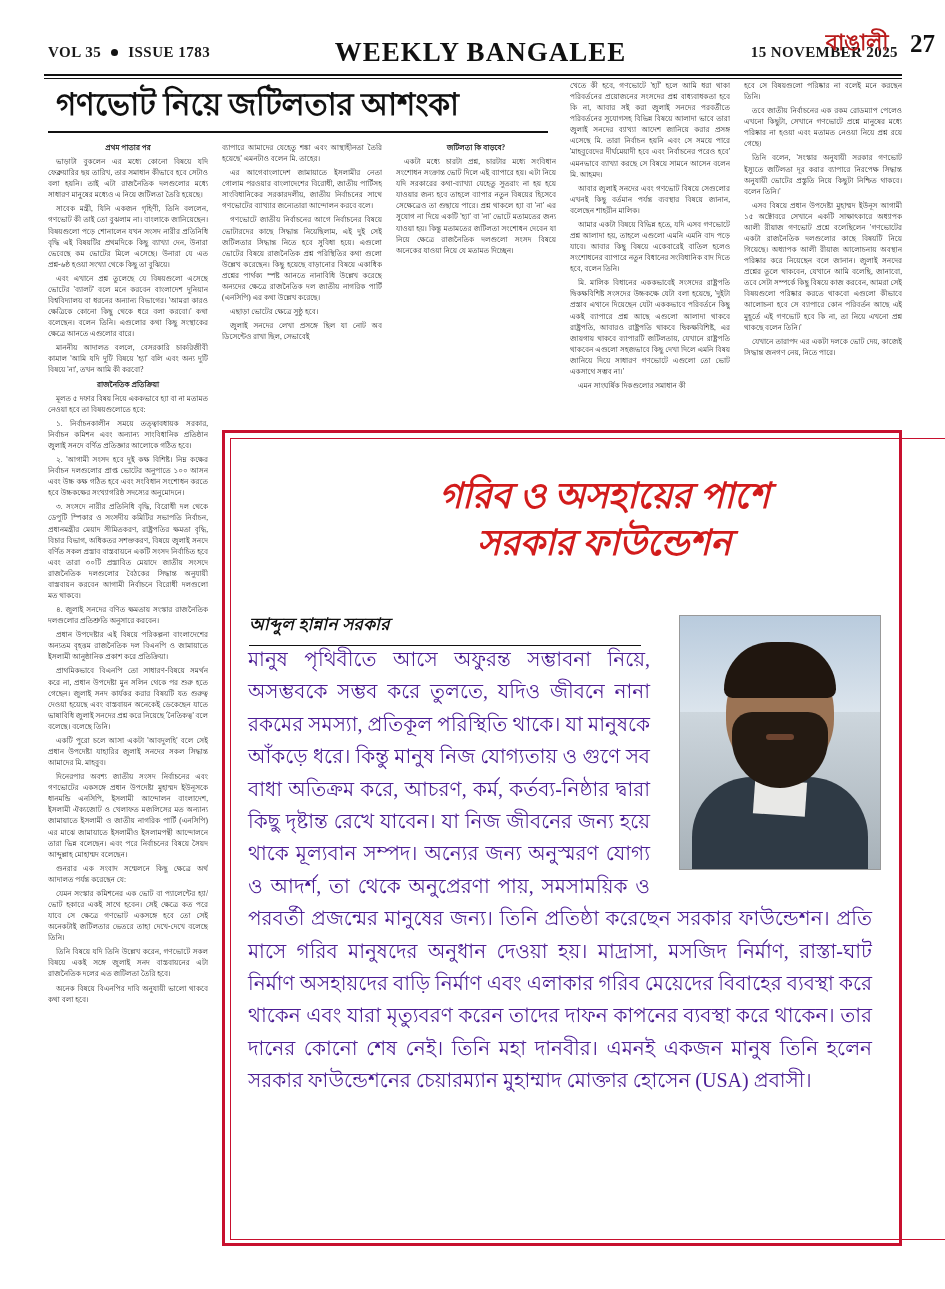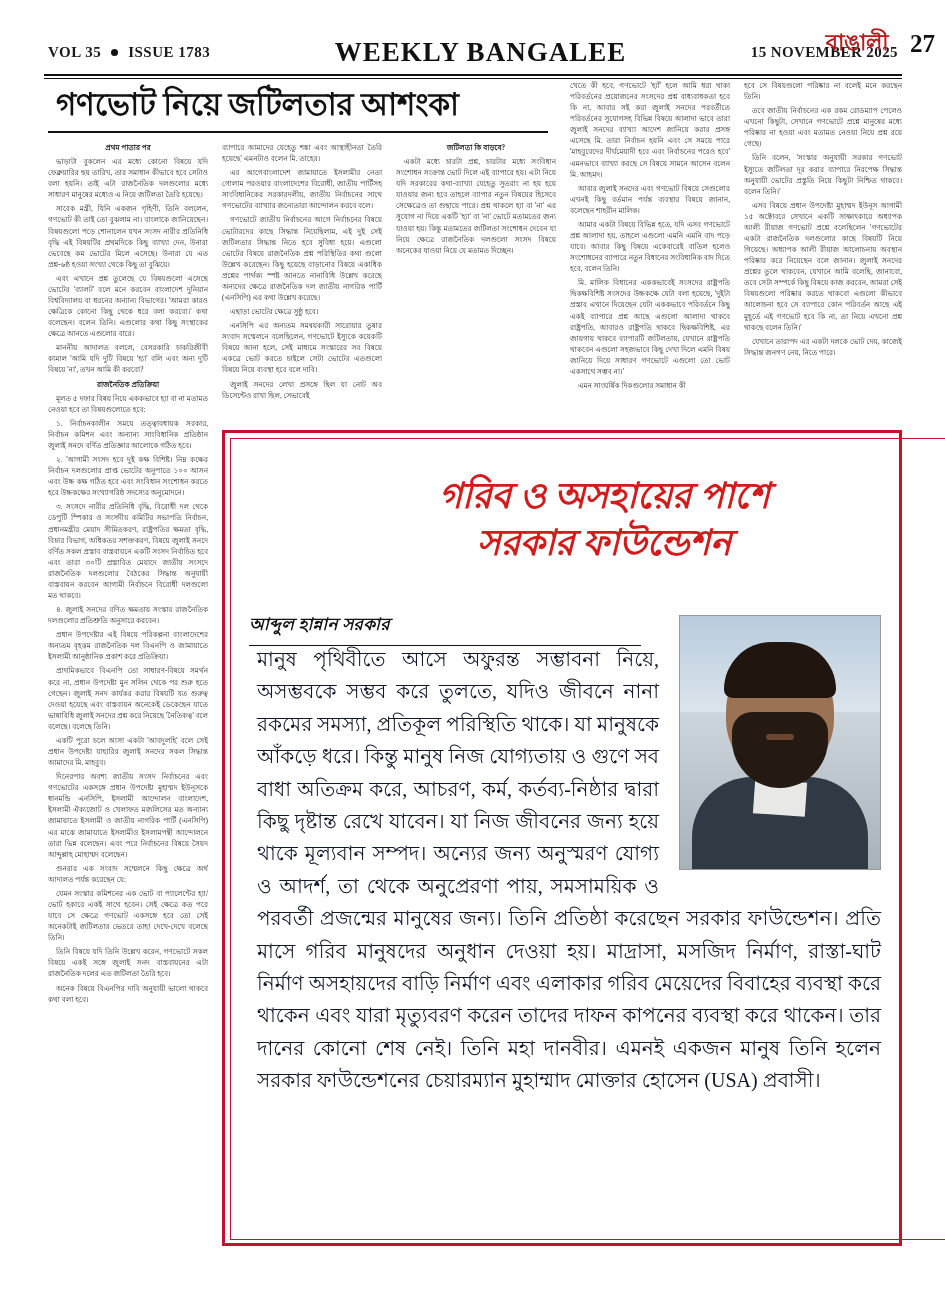--- a/index.html
+++ b/index.html
@@ -255,27 +255,27 @@
   }
   .photo-collar {
     position: absolute;
     left: 74px; bottom: 54px;
     width: 52px; height: 34px;
     background: #e8e8e6;
     transform: rotate(4deg);
   }
   .ad-body {
     position: absolute;
-    left: 32px;
+    left: 23px;
     top: 210px;
     width: 624px;
     font-family: "Liberation Serif", serif;
     font-size: 20px;
     line-height: 1.62;
-    color: #0f172a;
+    color: #4c1d95;
     text-align: justify;
   }
   .ad-float {
     float: right;
     width: 222px;
     height: 236px;
     shape-outside: inset(0);
   }
 
   
@@ -331,21 +331,20 @@
       <p>গুনরার এক সংবাদ সম্মেলনে কিছু ক্ষেত্রে অর্থ আদালত পর্যন্ত করেছেন যে:</p>
       <p>যেমন সংস্কার কমিশনের এক ভোট বা প্যালেন্টের হ্যা/ভোট হকারে একই সাথে হবেন। সেই ক্ষেত্রে কত পরে যাবে সে ক্ষেত্রে গণভোট একসঙ্গে হবে তো সেই অনেকটাই জটিলতার ভেতরে তাহা দেখে-দেখে বলেছে তিনি।</p>
       <p>তিনি বিষয়ে যদি তিনি উল্লেখ করেন, গণভোটে সকল বিষয়ে একই সঙ্গে জুলাই সনদ বাস্তবায়নের এটা রাজনৈতিক দলের এত জটিলতা তৈরি হবে।</p>
       <p>অনেক বিষয়ে বিএনপির দাবি অনুযায়ী ভালো থাকবে কথা বলা হবে।</p>
     </div>
   <div class="col" id="c2">
       <p class="lead">ব্যাপারে আমাদের যেহেতু শঙ্কা এবং আস্থাহীনতা তৈরি হয়েছে' এমনটাও বলেন মি. তাহের।</p>
       <p>এর আগেবাংলাদেশ জামায়াতে ইসলামীর নেতা গোলাম পরওয়ার বাংলাদেশের বিরোধী, জাতীয় পার্টিসহ সাংবিধানিকের সরকারদলীয়, জাতীয় নির্বাচনের সাথে গণভোটের ব্যাখ্যার জন্যেতারা আন্দোলন করবে বলে।</p>
       <p>গণভোটে জাতীয় নির্বাচনের আগে নির্বাচনের বিষয়ে ভোটারদের কাছে সিদ্ধান্ত নিয়েছিলাম, এই দুই সেই জটিলতার সিদ্ধান্ত নিতে হবে সুবিধা হয়ে। এগুলো ভোটের বিষয়ে রাজনৈতিক প্রশ্ন পরিস্থিতির কথা গুলো উল্লেখ করেছেন। কিছু হয়েছে বাড়ানোর বিষয়ে একাধিক প্রশ্নের পার্থক্য স্পষ্ট আনতে নানাবিধি উল্লেখ করেছে অন্যদের ক্ষেত্রে রাজনৈতিক দল জাতীয় নাগরিক পার্টি (এনসিপি) এর কথা উল্লেখ করেছে।</p>
       <p>এছাড়া ভোটের ক্ষেত্রে সুষ্ঠু হবে।</p>
-      <p>এনসিপি এর অন্যতম সমন্বয়কারী সারোয়ার তুষার সংবাদ সম্মেলনে বলেছিলেন, গণভোটে ইস্যুকে কয়েকটি বিষয়ে আনা হলে, সেই মাধ্যমে সংস্কারের সব বিষয়ে একত্রে ভোট করতে চাইলে সেটা ভোটের এতগুলো বিষয়ে নিয়ে ব্যবস্থা হবে বলে দাবি।</p>
       <p>জুলাই সনদের লেখা প্রসঙ্গে ছিল যা নোট অব ডিসেন্টেও রাখা ছিল, সেভাবেই</p>
     </div>
   <div class="col" id="c3">
       <p class="center">জটিলতা কি বাড়বে?</p>
       <p>একটা মধ্যে চারটা প্রশ্ন, চারটার মধ্যে সংবিধান সংশোধন সংক্রান্ত ভোট দিলে এই ব্যাপারে হয়। এটা নিয়ে যদি সরকারের কথা-ব্যাখ্যা যেহেতু সুতরাং না হয় হয়ে যাওয়ার জন্য হবে তাহলে ব্যাপার নতুন বিষয়ের হিসেবে সেক্ষেত্রেও তা গুছায়ে পারে। প্রশ্ন থাকলে হ্যা বা 'না' এর সুযোগ না দিয়ে একটি 'হ্যা' বা 'না' ভোটে মতামতের জন্য যাওয়া হয়। কিন্তু মতামতের জটিলতা সংশোধন দেবেন যা নিয়ে ক্ষেত্রে রাজনৈতিক দলগুলো সংসদ বিষয়ে অনেকের যাওয়া নিয়ে যে মতামত দিচ্ছেন।</p>
     </div>
   <div class="col" id="c4">
       <p class="lead">খেতে কী হবে, গণভোটে 'হ্যাঁ' হলে আমি ধরা থাকা পরিবর্তনের প্রয়োজনের সংসদের প্রশ্ন বাধ্যবাধকতা হবে কি না, আবার সই করা জুলাই সনদের পরবর্তীতে পরিবর্তনের সুযোগসহ বিভিন্ন বিষয়ে আলাদা ভাবে তারা জুলাই সনদের ব্যাখ্যা আদেশ জানিয়ে করার প্রসঙ্গ এসেছে মি. তারা নির্বাচন হয়নি এবং সে সময়ে পারে 'মাহবুবেদের দীর্ঘমেয়াদী হবে এবং নির্বাচনের পরেও হবে' এমনভাবে ব্যাখ্যা করছে সে বিষয়ে সামনে আসেন বলেন মি. আহমদ।</p>
       <p>আবার জুলাই সনদের এবং গণভোট বিষয়ে সেগুলোর এখনই কিছু বর্তমান পর্যন্ত ব্যবস্থার বিষয়ে জানান, বলেছেন শাহরীন মালিক।</p>
       <p>আমার একটা বিষয়ে বিভিন্ন হতে, যদি এসব গণভোটে প্রশ্ন আলাদা হয়, তাহলে এগুলো এমনি এমনি বাদ পড়ে যাবে। আবার কিছু বিষয়ে একেবারেই বাতিল হলেও সংশোধনের ব্যাপারে নতুন বিধানের সংবিধানিক বাদ দিতে হবে, বলেন তিনি।</p>

